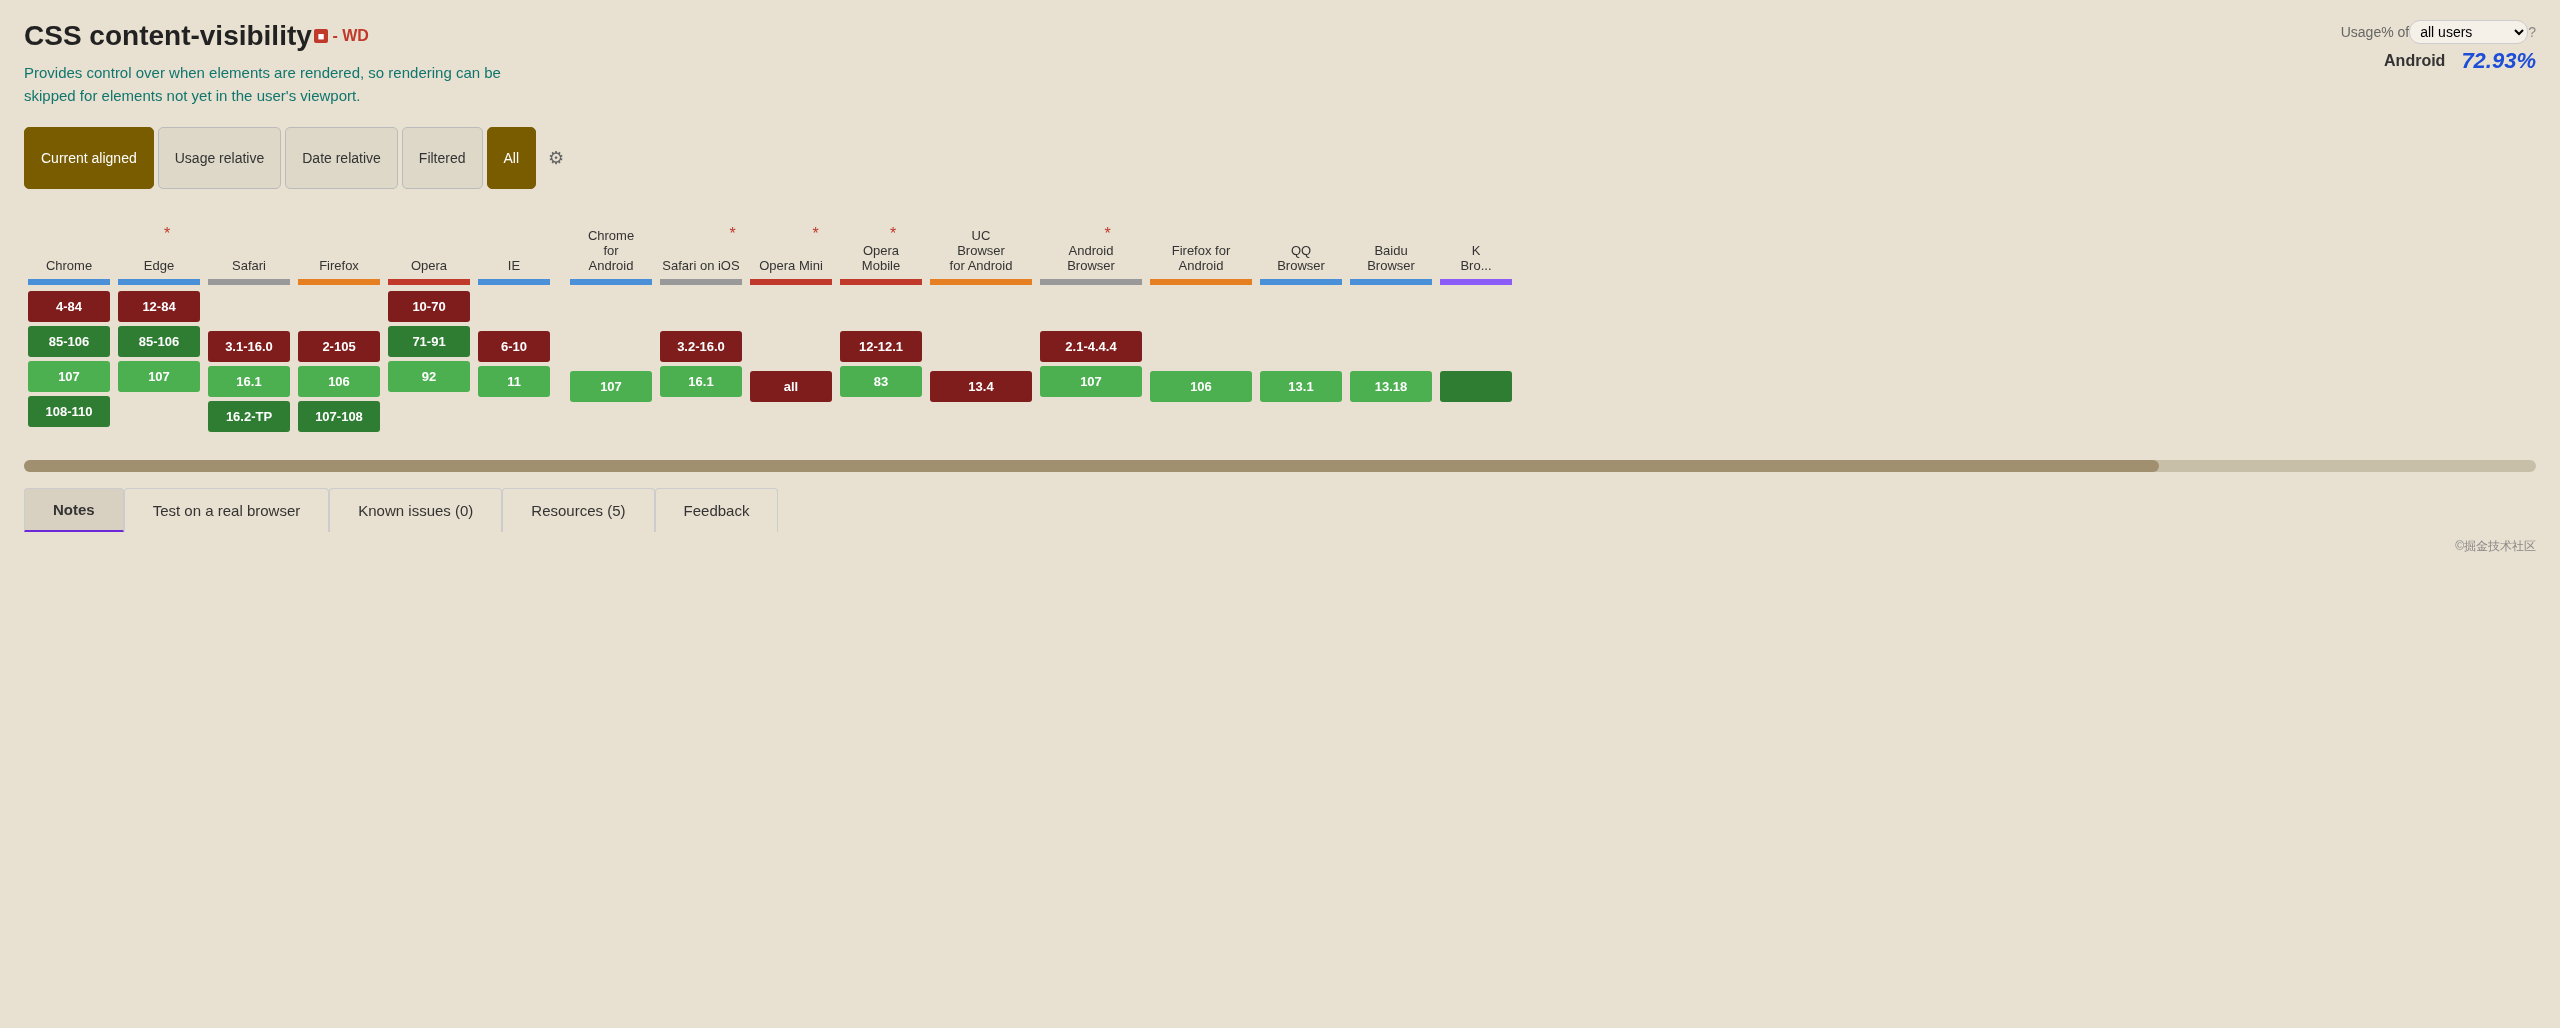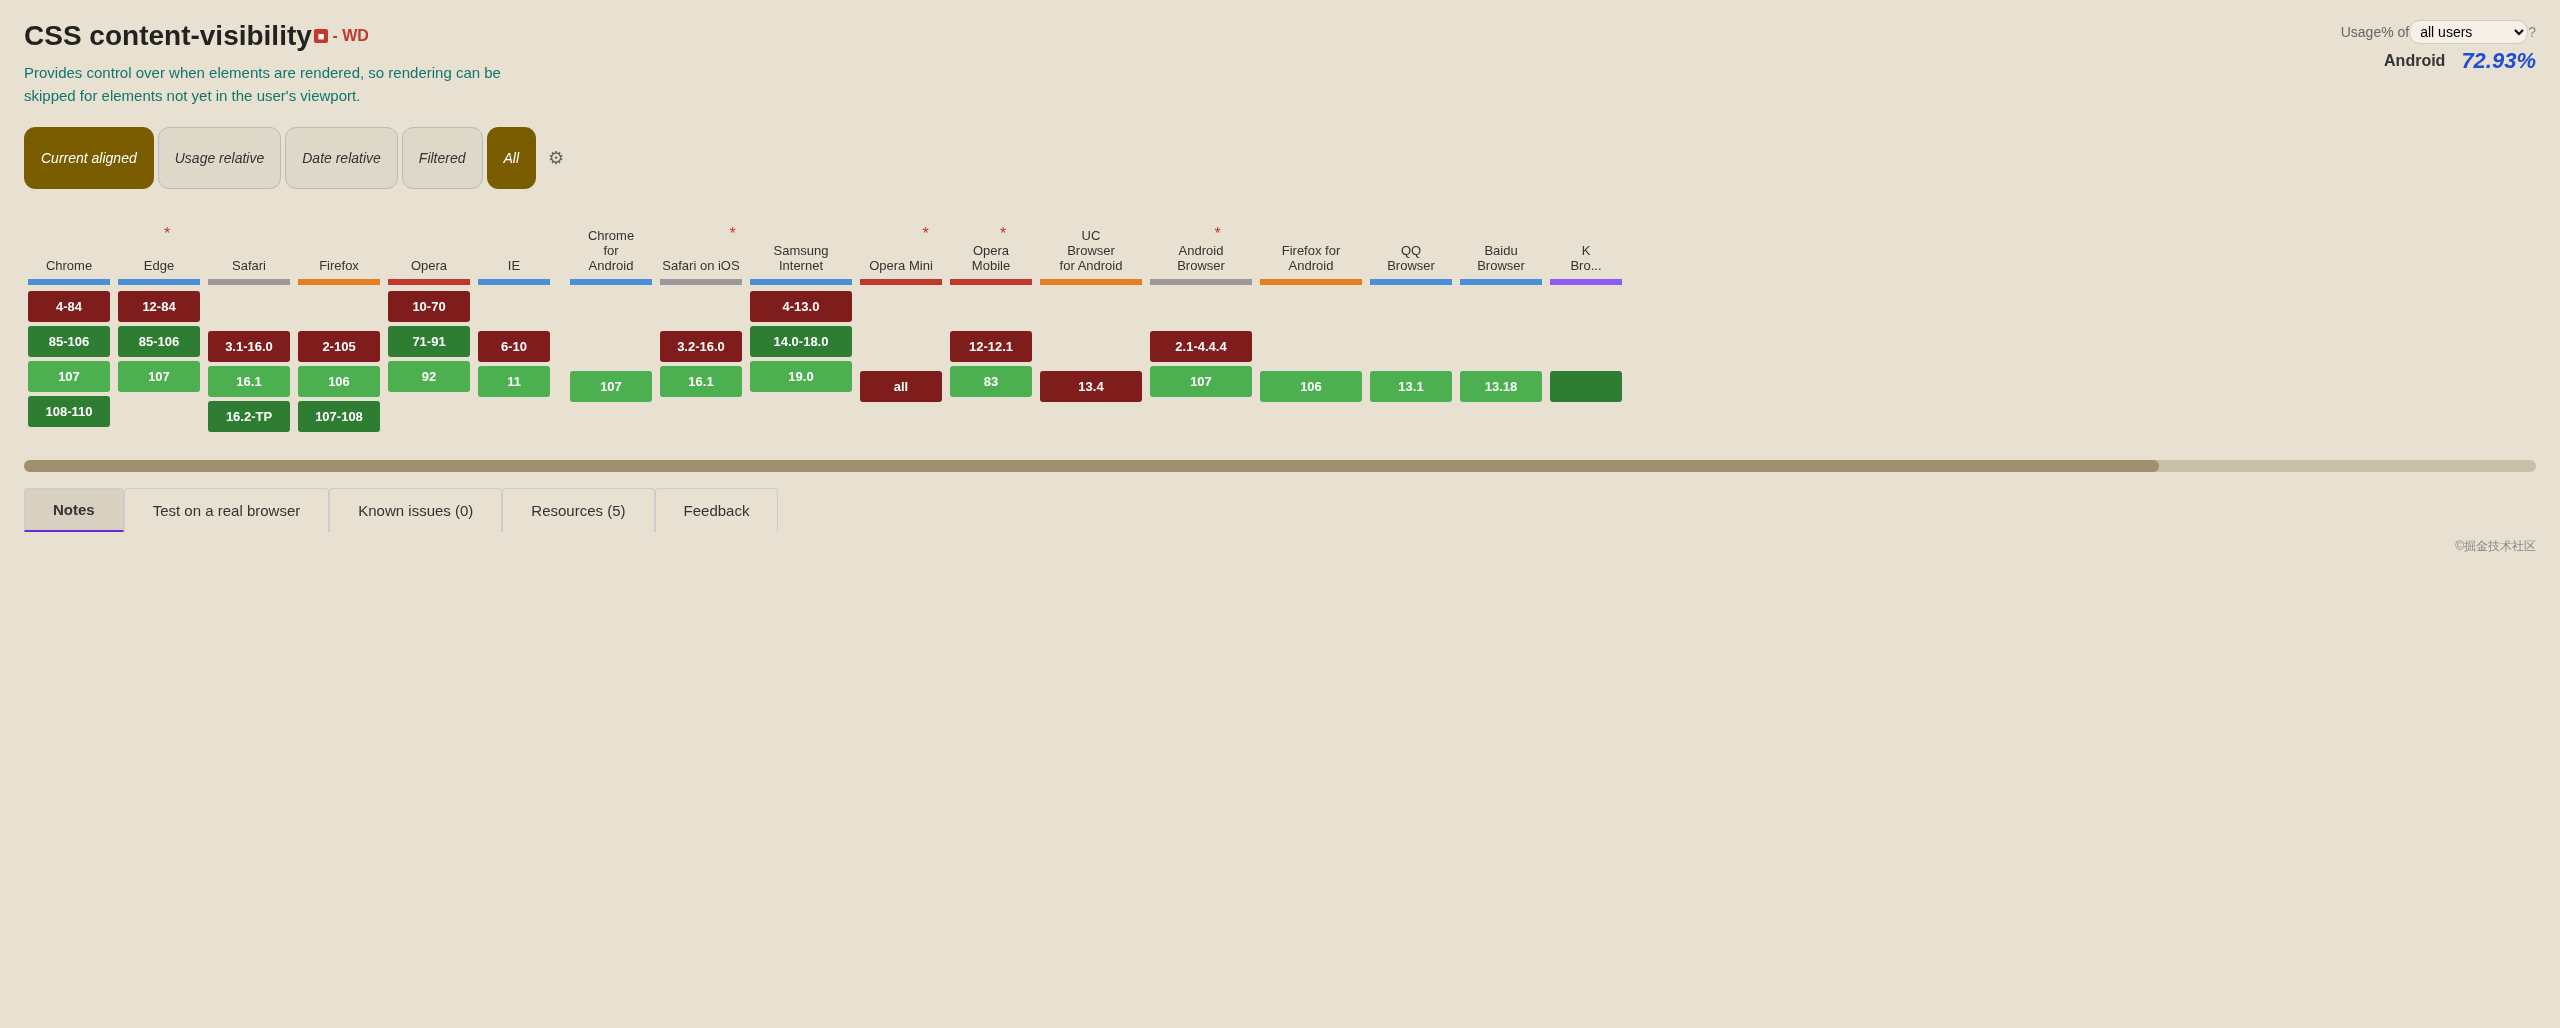--- a/index.html
+++ b/index.html
@@ -94,26 +94,25 @@
     
     .tabs-row {
       display: flex;
       align-items: center;
       gap: 4px;
       margin-top: 20px;
     }
     .tab-btn {
       padding: 22px 16px;
       border: 1px solid #bbb;
-      border-radius: 11px;
+      border-radius: 5px;
       background: #ddd8c8;
       color: #333;
       cursor: pointer;
       font-size: 14px;
-      font-style: italic;
     }
     .tab-btn.active {
       background: #7a5c00;
       color: white;
       border-color: #7a5c00;
     }
     .tab-btn.all-active {
       background: #7a5c00;
       color: white;
       border-color: #7a5c00;
@@ -358,28 +357,20 @@
           Safari on iOS
           <span class="red-asterisk">*</span>
         </div>
         <div class="browser-bar bar-gray"></div>
         <div class="version-cell cell-empty">&nbsp;</div>
         <div class="version-cell cell-red">3.2-16.0</div>
         <div class="version-cell cell-light-green">16.1</div>
         <div class="version-cell cell-empty">&nbsp;</div>
       </div>
 
-      <div class="browser-col wide">
-        <div class="browser-header">Samsung<br>Internet</div>
-        <div class="browser-bar bar-blue"></div>
-        <div class="version-cell cell-red">4-13.0</div>
-        <div class="version-cell cell-green">14.0-18.0</div>
-        <div class="version-cell cell-light-green">19.0</div>
-        <div class="version-cell cell-empty">&nbsp;</div>
-      </div>
 
       <div class="browser-col">
         <div class="browser-header" style="position:relative;">
           Opera Mini
           <span class="red-asterisk">*</span>
         </div>
         <div class="browser-bar bar-red"></div>
         <div class="version-cell cell-empty">&nbsp;</div>
         <div class="version-cell cell-empty">&nbsp;</div>
         <div class="version-cell cell-red">all</div>

